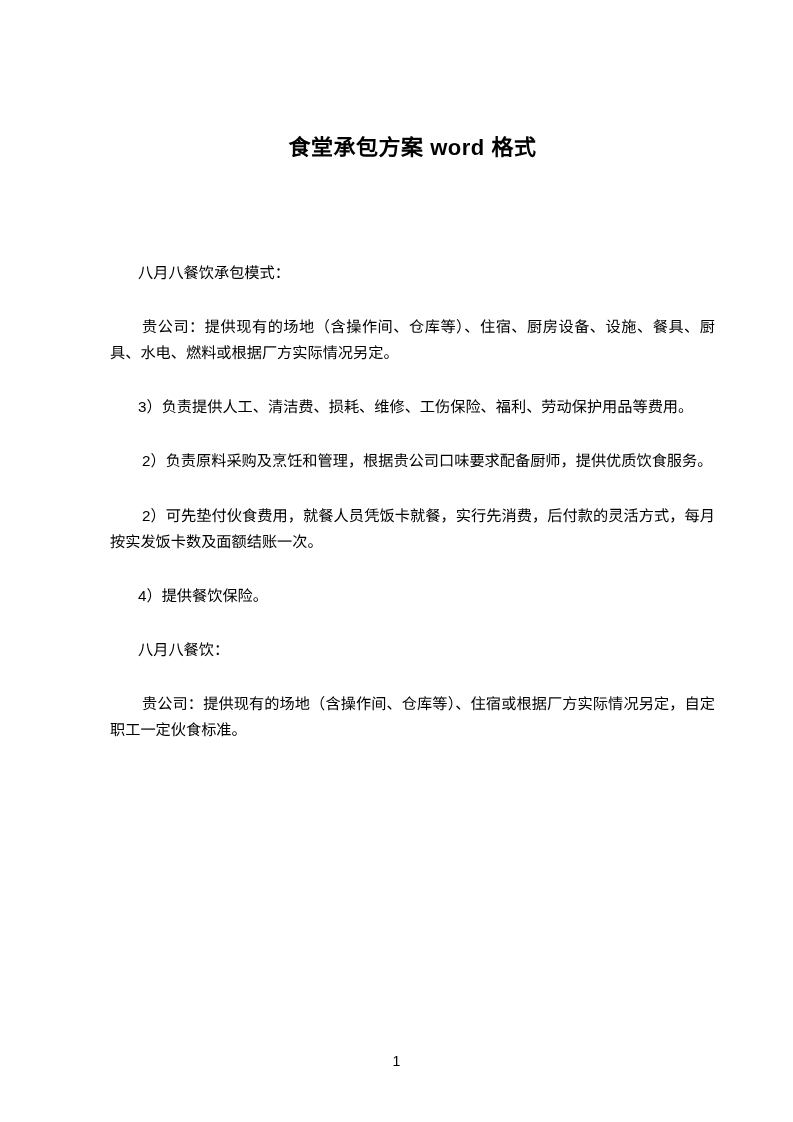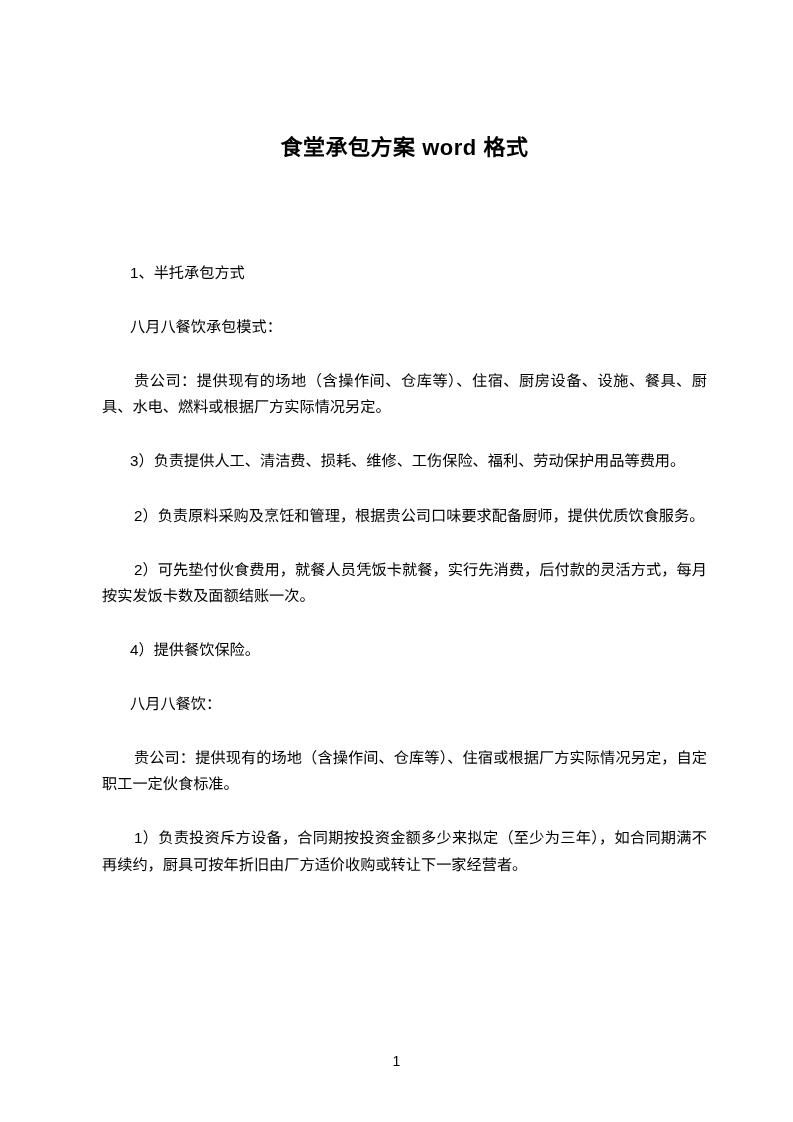--- a/index.html
+++ b/index.html
@@ -13,21 +13,21 @@
     height: 1122px;
     margin: 0 auto;
     background: #ffffff;
     box-sizing: border-box;
     font-family: "Liberation Serif", "DejaVu Serif", serif;
     color: #000000;
     overflow: hidden;
   }
   .content {
     position: absolute;
-    left: 102px;
+    left: 110px;
     top: 0;
     width: 605px;
   }
   .doc-title {
     margin: 0;
     padding-top: 133px;
     text-align: center;
     font-size: 22px;
     font-weight: bold;
     letter-spacing: 0.5px;
@@ -64,29 +64,27 @@
 </head>
 <body>
 
 <div class="page">
 
   <div class="content">
 
     <h1 class="doc-title">食堂承包方案 word 格式</h1>
 
     <div class="body-block">
-      <p class="para indent-sm">1、半托承包方式</p>
       <p class="para indent-sm">八月八餐饮承包模式：</p>
       <p class="para indent">贵公司：提供现有的场地（含操作间、仓库等）、住宿、厨房设备、设施、餐具、厨具、水电、燃料或根据厂方实际情况另定。</p>
       <p class="para indent-sm">3）负责提供人工、清洁费、损耗、维修、工伤保险、福利、劳动保护用品等费用。</p>
       <p class="para indent">2）负责原料采购及烹饪和管理，根据贵公司口味要求配备厨师，提供优质饮食服务。</p>
       <p class="para indent">2）可先垫付伙食费用，就餐人员凭饭卡就餐，实行先消费，后付款的灵活方式，每月按实发饭卡数及面额结账一次。</p>
       <p class="para indent-sm">4）提供餐饮保险。</p>
       <p class="para indent-sm">八月八餐饮：</p>
       <p class="para indent">贵公司：提供现有的场地（含操作间、仓库等）、住宿或根据厂方实际情况另定，自定职工一定伙食标准。</p>
-      <p class="para indent">1）负责投资斥方设备，合同期按投资金额多少来拟定（至少为三年），如合同期满不再续约，厨具可按年折旧由厂方适价收购或转让下一家经营者。</p>
     </div>
 
   </div>
 
   <div class="page-number">1</div>
 
 </div>
 
 </body></html>

